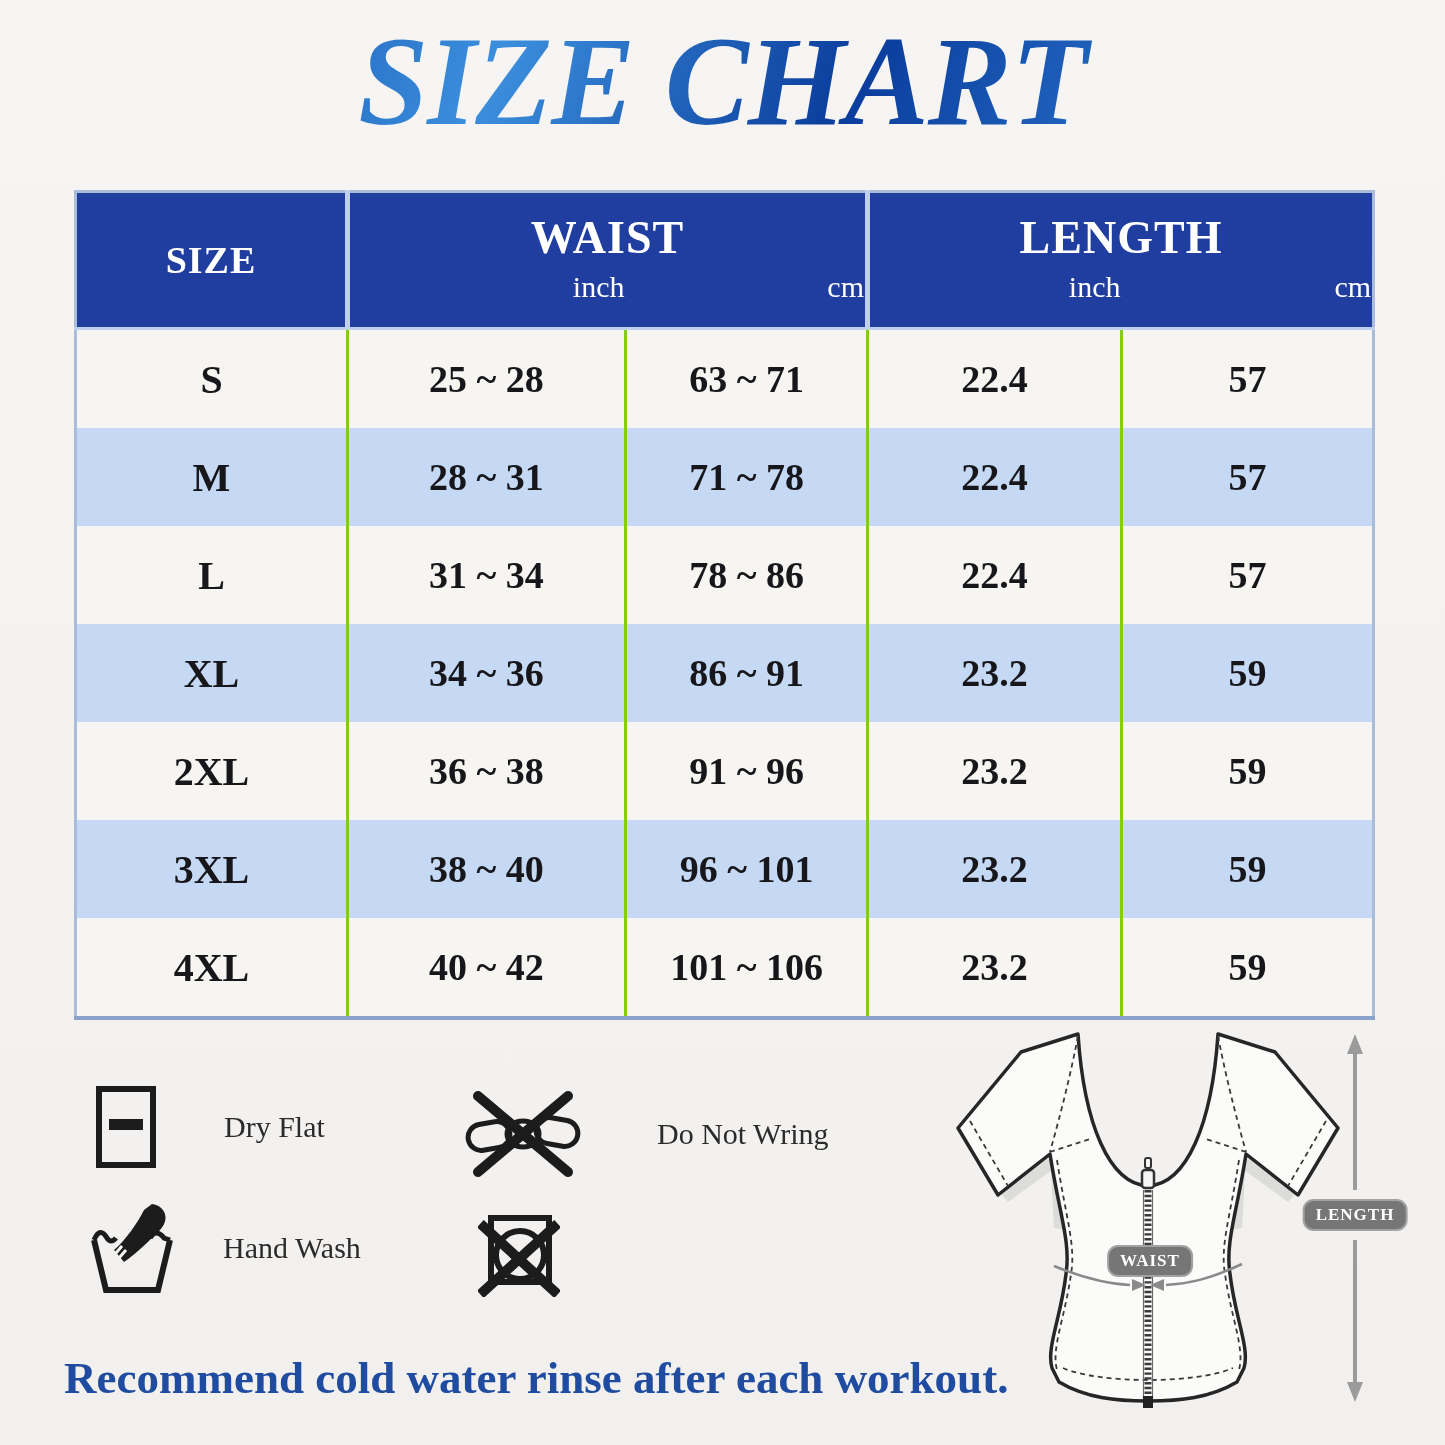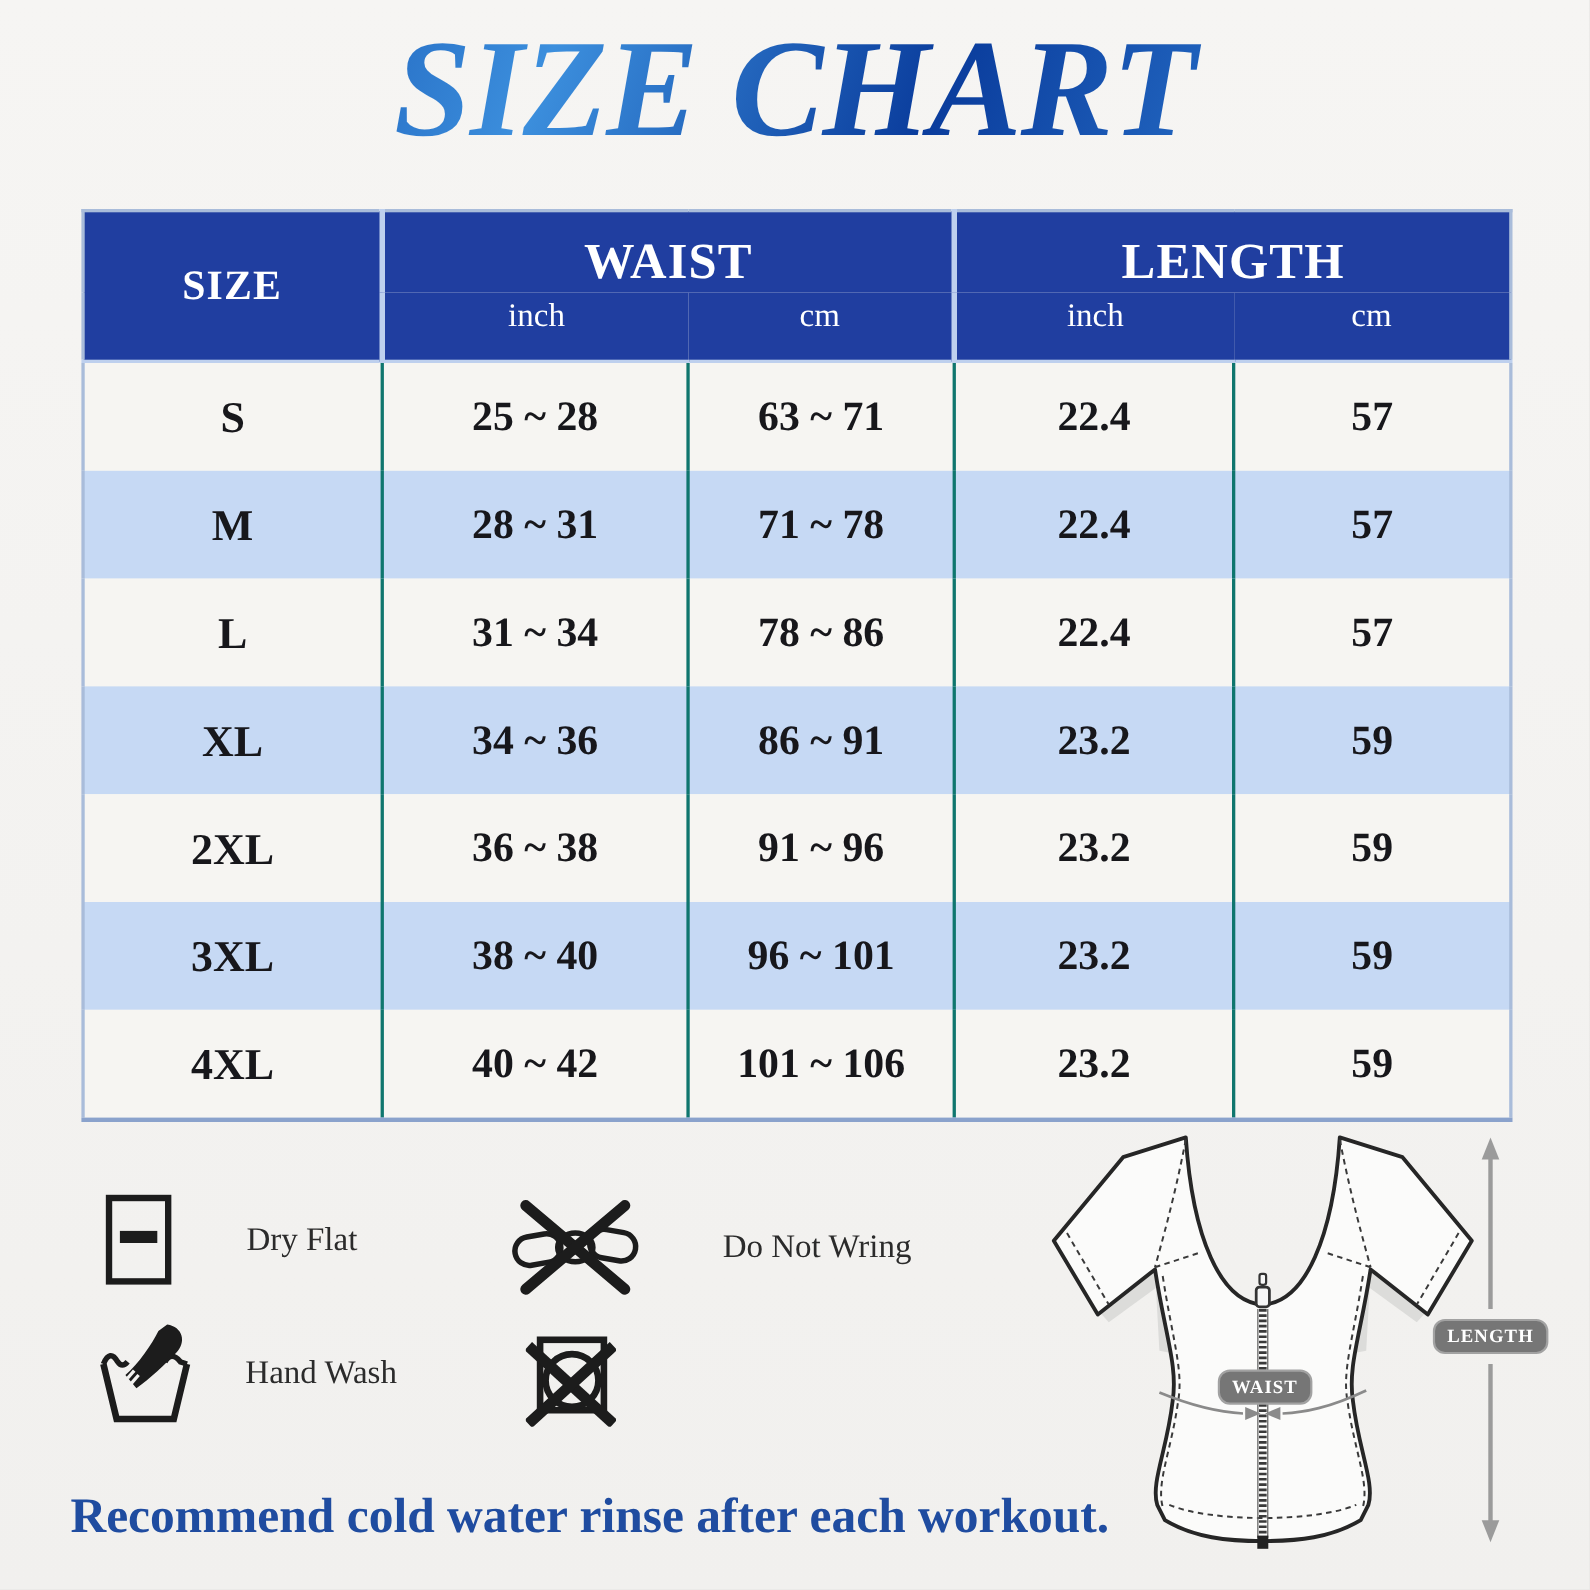--- a/index.html
+++ b/index.html
@@ -19,24 +19,24 @@
   
   table.size-table{
     position:absolute;left:74px;top:190px;width:1298px;height:805px;
     border-collapse:collapse;table-layout:fixed;
     border:3px solid #a9bcda;border-bottom:4px solid #8aa2cc;
   }
   thead th{background:#203ea0;color:#ffffff;text-align:center;}
   th.block-sep, td.block-sep{border-left:5px solid #bed0ee;}
   .th-main{font-size:46px;font-weight:bold;height:70px;vertical-align:bottom;padding-bottom:2px;letter-spacing:1px;}
   .th-size{font-size:38px;font-weight:bold;letter-spacing:1px;}
-  .th-unit{font-size:30px;font-weight:normal;height:56px;vertical-align:top;padding-top:4px;}
+  .th-unit{font-size:30px;font-weight:normal;height:56px;vertical-align:top;padding-top:4px;text-align:right;}
   tbody td{
     text-align:center;font-size:38px;font-weight:bold;color:#17171b;
-    height:96px;border-left:3px solid #0f766e;
+    height:96px;border-left:3px solid #84cc16;
   }
   tbody td:first-child{border-left:none;font-size:40px;}
   tbody tr:first-child td{border-top:3px solid #bed0ee;}
   tr.row-plain{background:#f6f5f2;}
   tr.row-alt{background:#c6d9f4;}
   
   .care-item{position:absolute;display:flex;align-items:center;}
   .care-label{font-size:30px;color:#2b2b2b;white-space:nowrap;}
   #care-dry-flat{left:96px;top:1086px;}
   #care-dry-flat .icon-box{width:60px;margin-right:68px;}

